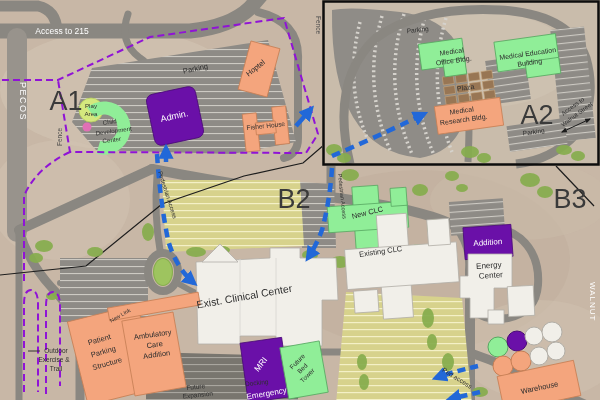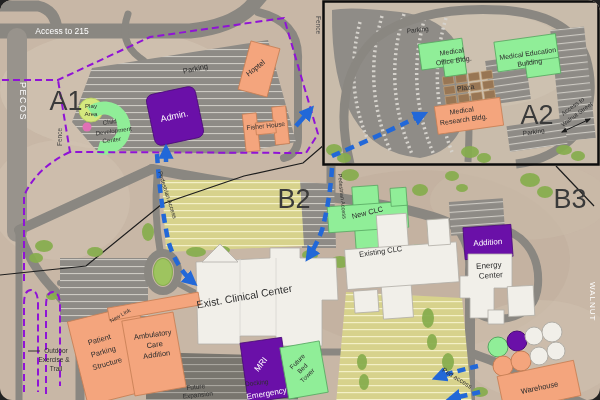--- a/index.html
+++ b/index.html
@@ -1,16 +1,16 @@
 <!DOCTYPE html>
 <html><head>
 <meta charset="utf-8">
 <style>
   html,body{margin:0;padding:0;background:#222;}
-  .stage{width:600px;height:400px;position:relative;overflow:hidden;font-family:"Liberation Sans",sans-serif;border-radius:12px;}
+  .stage{width:600px;height:400px;position:relative;overflow:hidden;font-family:"Liberation Sans",sans-serif;}
   svg{display:block;}
   text{font-family:"Liberation Sans",sans-serif;}
   .zone{font-size:27px;fill:#3a3a3a;}
   .lbl{fill:#2e2e2e;}
   .wlbl{fill:#ffffff;}
 </style>
 </head>
 <body>
 
 <div class="stage">

